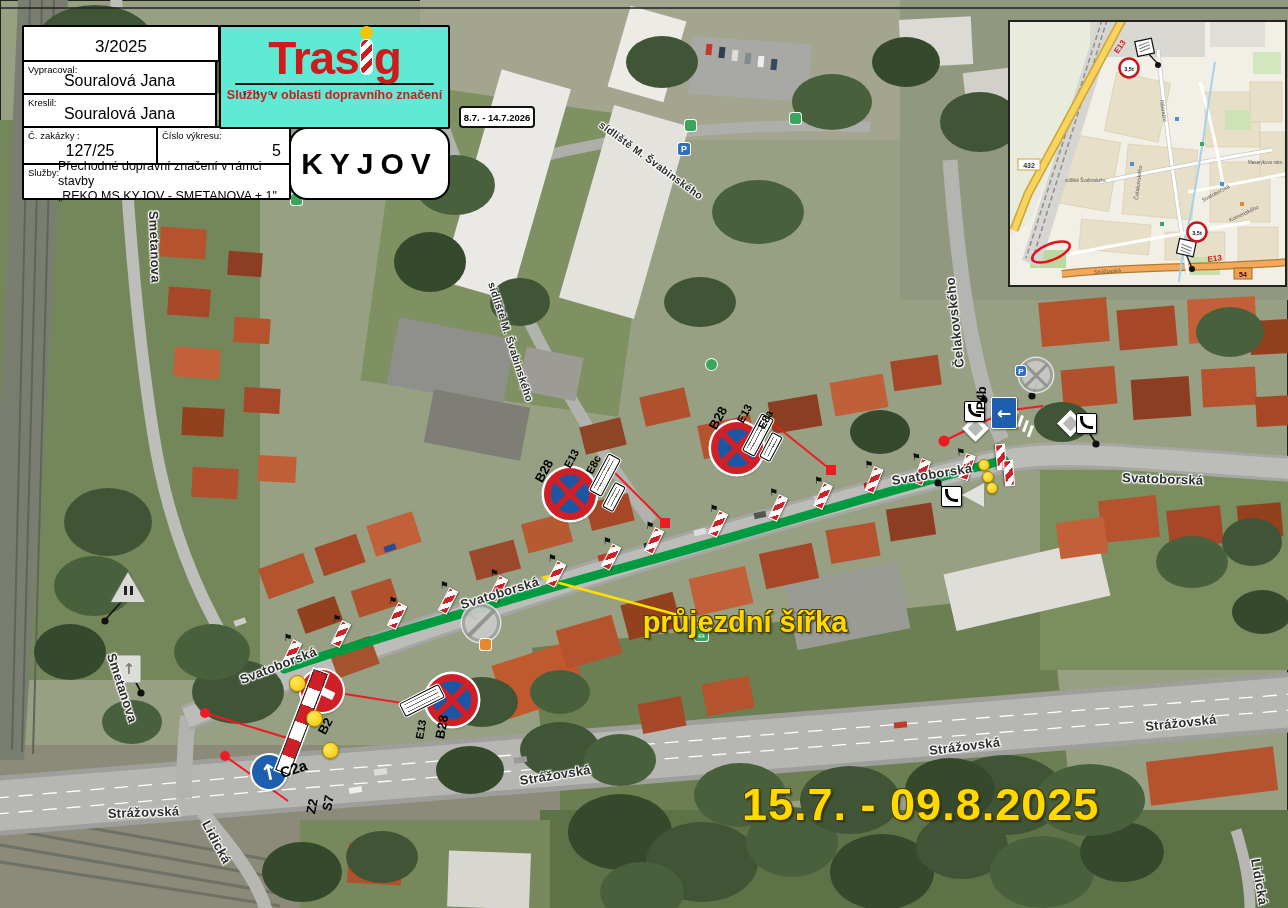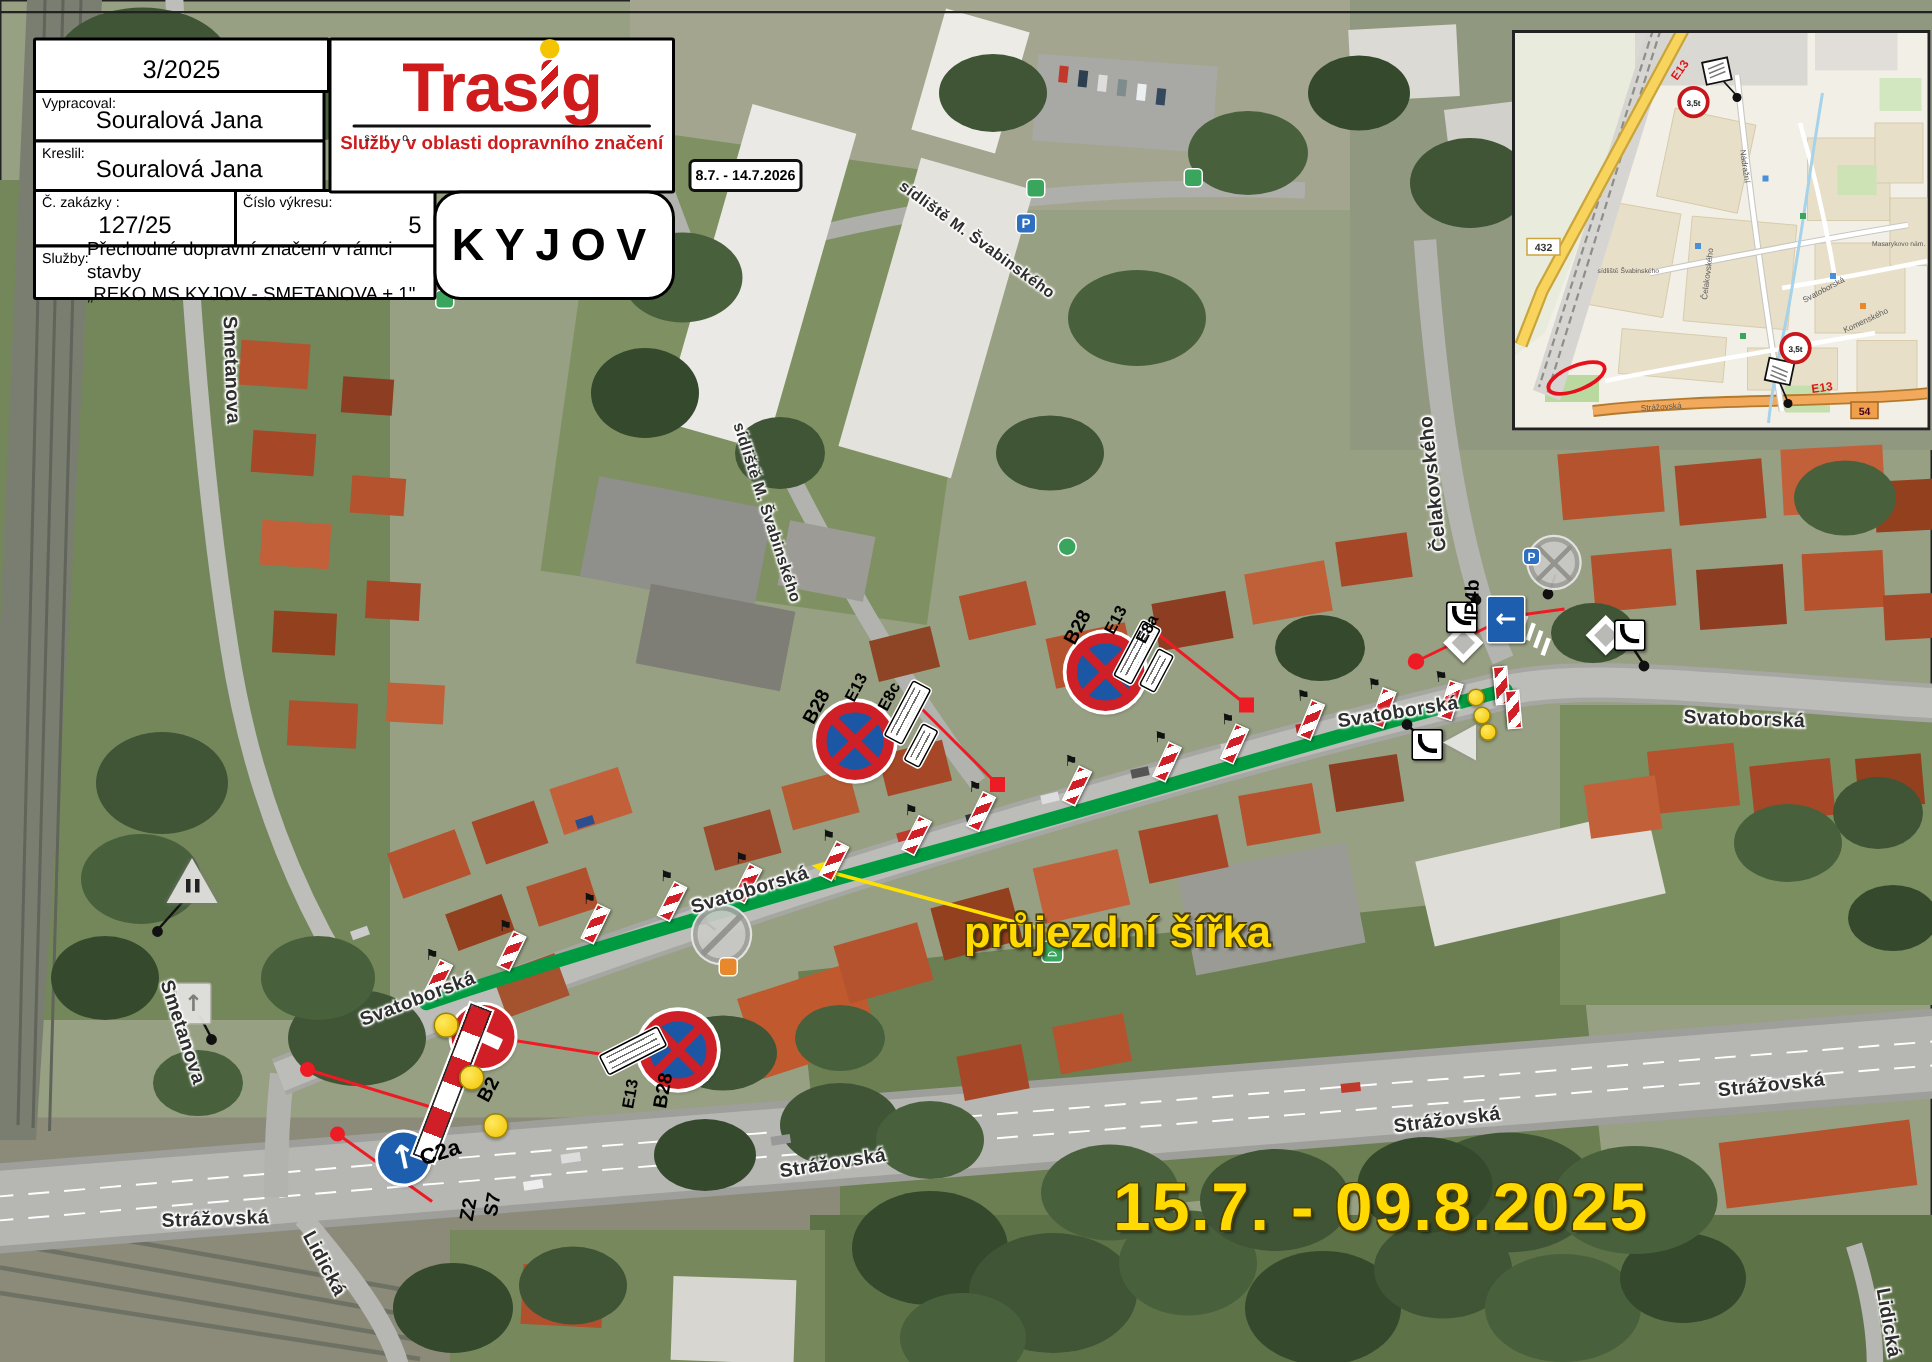--- a/index.html
+++ b/index.html
@@ -61,21 +61,21 @@
        font-family:"DejaVu Sans",sans-serif;opacity:.95;}
   .poi{position:absolute;border-radius:2.5px;box-shadow:0 0 0 1px #fff;display:flex;align-items:center;justify-content:center;
        color:#fff;font-weight:700;}
   
   .yellow-note{position:absolute;color:#ffd900;font-weight:800;text-align:center;line-height:1.02;
        text-shadow:1px 1px 0 #4a3f00,-1px -1px 0 #4a3f00,1px -1px 0 #4a3f00,-1px 1px 0 #4a3f00,2px 2px 2px rgba(0,0,0,.5);}
   
   .cell{position:absolute;background:#fff;border:2px solid #000;border-radius:2px;color:#000;}
   .cell .flabel{position:absolute;left:4px;top:2px;font-size:9.5px;font-weight:400;}
   .cell .fval{position:absolute;left:0;right:0;bottom:3px;text-align:center;font-size:16px;}
-  .logo-box{position:absolute;background:#ffffff;border:2px solid #000;border-radius:2px;text-align:center;}
+  .logo-box{position:absolute;background:#5eead4;border:2px solid #000;border-radius:2px;text-align:center;}
   .trasig{margin-top:8px;font-weight:800;font-size:46px;color:#cf1b1c;letter-spacing:-1px;line-height:1;}
   .ipole{display:inline-block;position:relative;width:11px;height:34px;border-radius:5px;margin:0 2px;vertical-align:baseline;
        background:repeating-linear-gradient(135deg,#cf1b1c 0 5px,#fff 5px 10px);box-shadow:0 0 0 1px #fff;}
   .ipole::before{content:"";position:absolute;left:-1px;top:-14px;width:13px;height:13px;border-radius:50%;background:#f5c400;}
   .sro{position:absolute;left:22px;top:62px;font-size:7px;color:#111;letter-spacing:2px;}
   .swoosh{height:2px;background:#111;margin:2px 14px 3px 14px;border-radius:2px;}
   .tagline{font-size:12.5px;font-weight:700;color:#cf1b1c;}
   .kyjov{position:absolute;background:#fff;border:2px solid #000;border-radius:2px;display:flex;align-items:center;justify-content:center;
        font-size:30px;font-weight:800;letter-spacing:7px;color:#000;}
   .mimo{position:absolute;background:#fff;border:3px solid #111;border-radius:10px;display:flex;align-items:center;justify-content:center;

